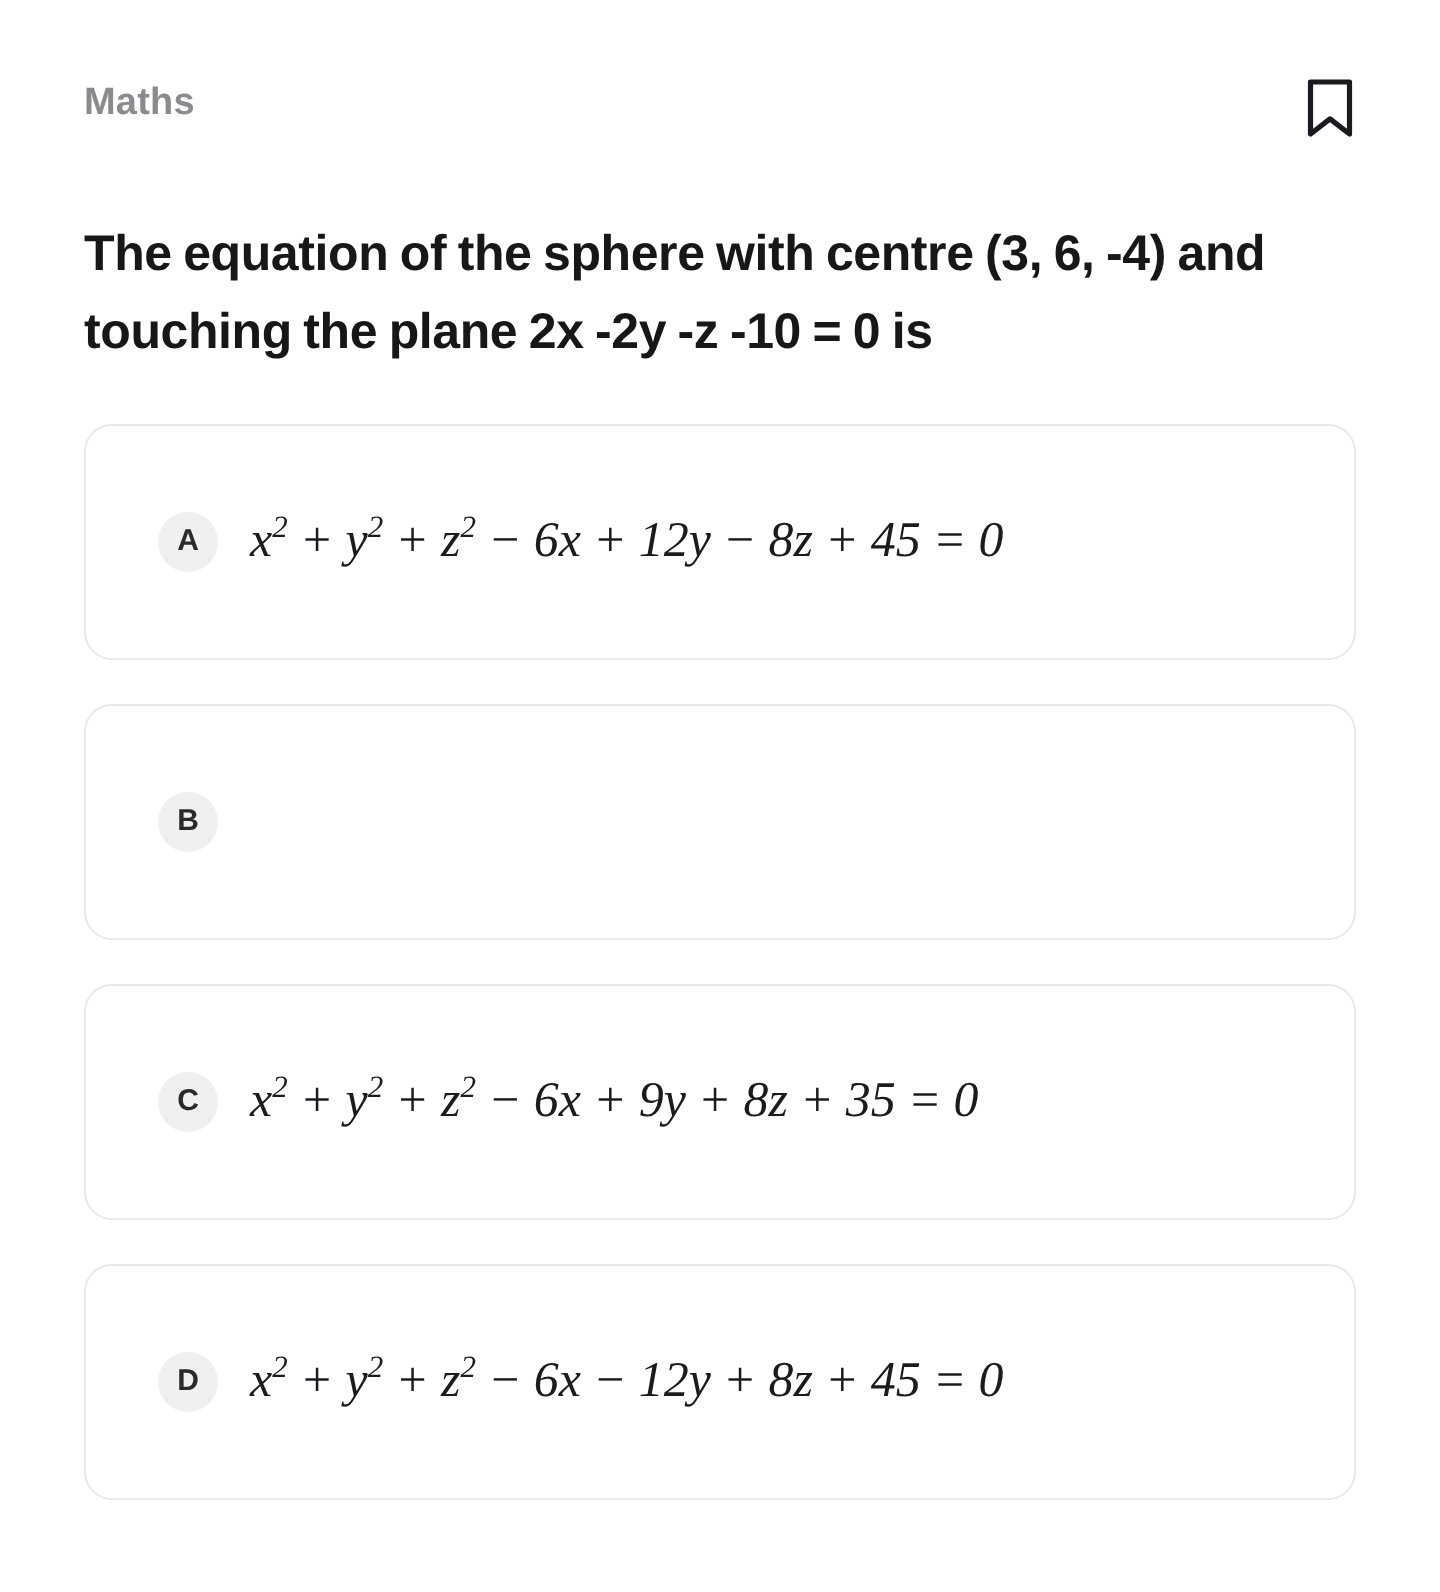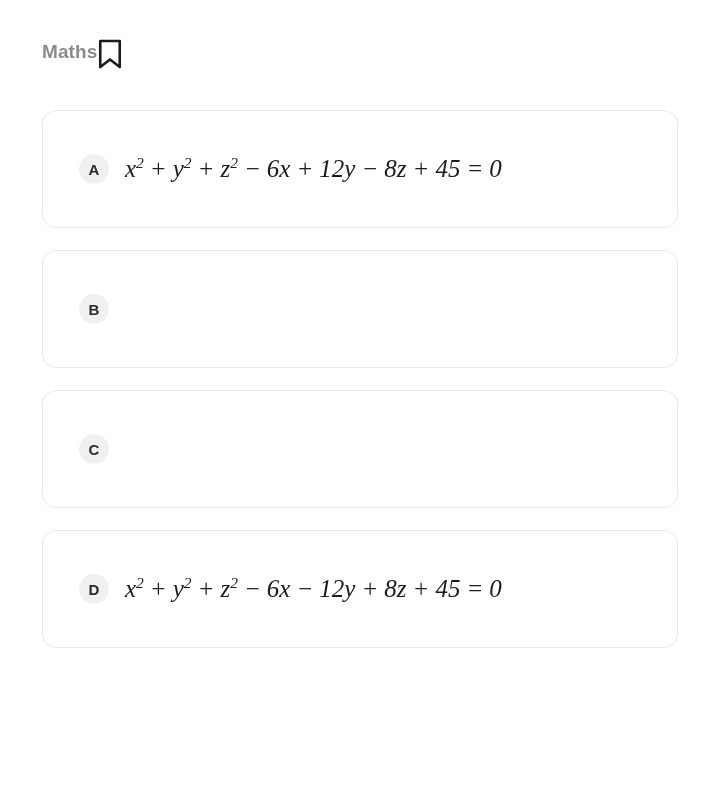--- a/index.html
+++ b/index.html
@@ -19,21 +19,21 @@
     width: 720px;
     height: 796px;
     box-sizing: border-box;
     padding: 0 42px;
   }
 
   
   .header {
     display: flex;
     align-items: flex-start;
-    justify-content: flex-start;
+    justify-content: space-between;
     padding-top: 38px;
     height: 46px;
   }
   .subject-label {
     font-size: 19px;
     font-weight: 700;
     color: #8b8b8f;
     letter-spacing: 0.1px;
     line-height: 1;
     padding-top: 4px;
@@ -111,34 +111,36 @@
 
   <div class="header">
     <div class="subject-label">Maths</div>
     <span class="bookmark-icon">
       <svg viewBox="0 0 24 28" width="26" height="32" aria-hidden="true">
         <path d="M3 2 H21 V26 L12 19 L3 26 Z" fill="none" stroke="#1b1b1f" stroke-width="2.4" stroke-linejoin="round"></path>
       </svg>
     </span>
   </div>
 
+  <div class="question">The equation of the sphere with centre (3, 6, -4) and touching the plane 2x -2y -z -10 = 0 is</div>
 
   <div class="options">
 
     <div class="option">
       <div class="option-badge">A</div>
       <div class="option-text">x<sup>2</sup><span class="op">+</span>y<sup>2</sup><span class="op">+</span>z<sup>2</sup><span class="op">−</span>6x<span class="op">+</span>12y<span class="op">−</span>8z<span class="op">+</span>45<span class="op">=</span>0</div>
     </div>
 
     <div class="option">
       <div class="option-badge">B</div>
     </div>
 
     <div class="option">
       <div class="option-badge">C</div>
+      <div class="option-text">x<sup>2</sup><span class="op">+</span>y<sup>2</sup><span class="op">+</span>z<sup>2</sup><span class="op">−</span>6x<span class="op">+</span>9y<span class="op">+</span>8z<span class="op">+</span>35<span class="op">=</span>0</div>
     </div>
 
     <div class="option">
       <div class="option-badge">D</div>
       <div class="option-text">x<sup>2</sup><span class="op">+</span>y<sup>2</sup><span class="op">+</span>z<sup>2</sup><span class="op">−</span>6x<span class="op">−</span>12y<span class="op">+</span>8z<span class="op">+</span>45<span class="op">=</span>0</div>
     </div>
 
   </div>
 </div>
 

